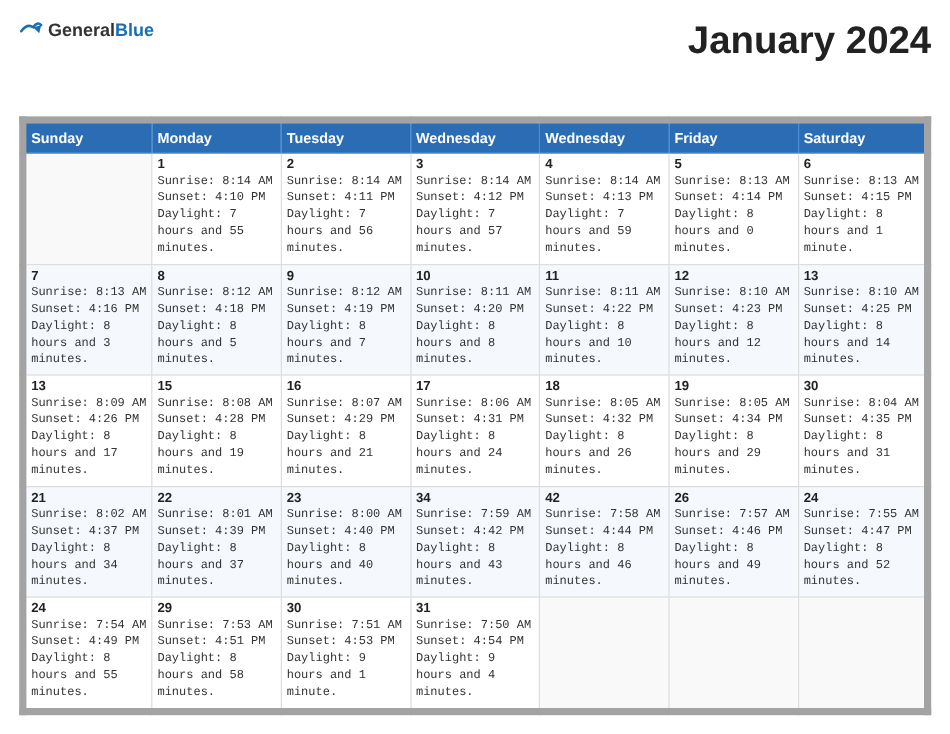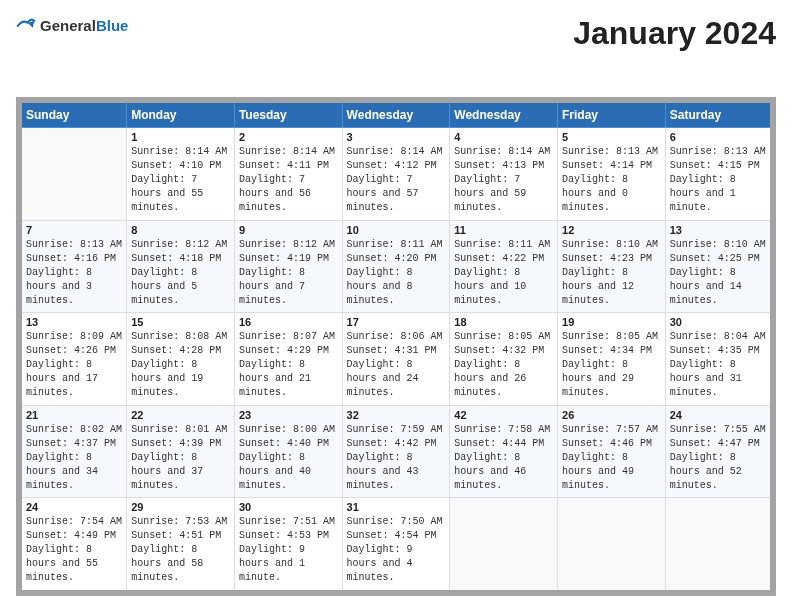--- a/index.html
+++ b/index.html
@@ -227,21 +227,21 @@
           </td>
           <td>
             <span class="day-number">22</span>
             <div class="day-info">Sunrise: 8:01 AM<br>Sunset: 4:39 PM<br>Daylight: 8 hours and 37 minutes.</div>
           </td>
           <td>
             <span class="day-number">23</span>
             <div class="day-info">Sunrise: 8:00 AM<br>Sunset: 4:40 PM<br>Daylight: 8 hours and 40 minutes.</div>
           </td>
           <td>
-            <span class="day-number">32</span>
+            <span class="day-number">34</span>
             <div class="day-info">Sunrise: 7:59 AM<br>Sunset: 4:42 PM<br>Daylight: 8 hours and 43 minutes.</div>
           </td>
           <td>
             <span class="day-number">42</span>
             <div class="day-info">Sunrise: 7:58 AM<br>Sunset: 4:44 PM<br>Daylight: 8 hours and 46 minutes.</div>
           </td>
           <td>
             <span class="day-number">26</span>
             <div class="day-info">Sunrise: 7:57 AM<br>Sunset: 4:46 PM<br>Daylight: 8 hours and 49 minutes.</div>
           </td>

